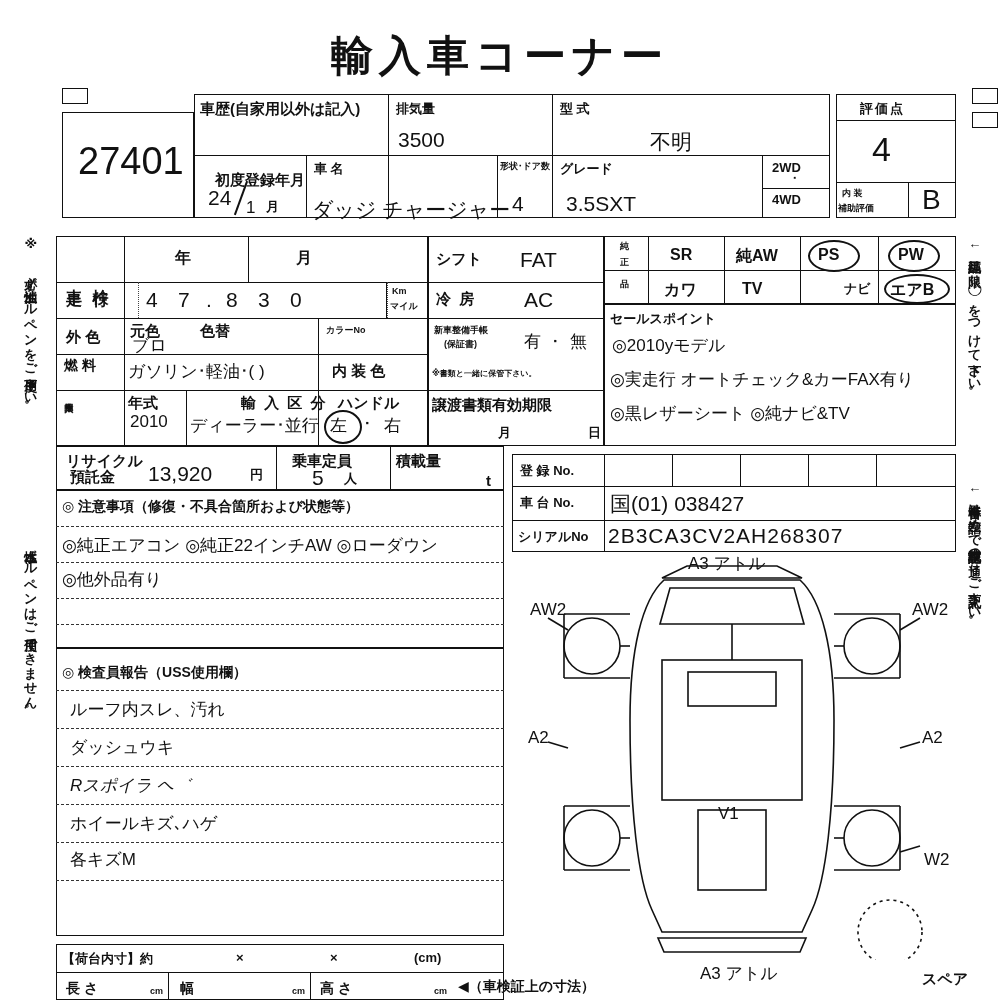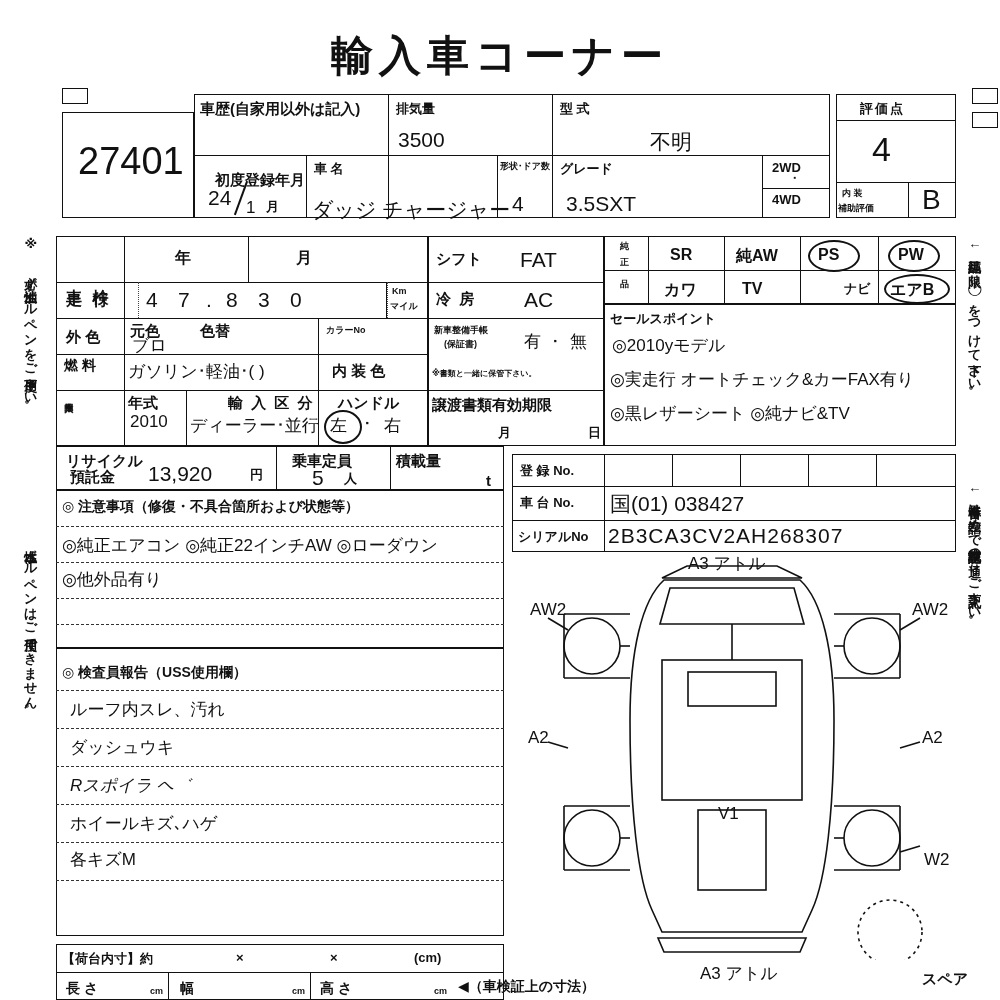--- a/index.html
+++ b/index.html
@@ -133,21 +133,21 @@
   <div class="lbl-xs" style="left:326px;top:324px;">カラーNo</div>
   <div class="hwv-s" style="left:132px;top:334px;">ブロ</div>
 
   <div class="lbl" style="left:64px;top:358px;font-size:14px;line-height:1;">燃 料</div>
   <div class="hwv-s" style="left:128px;top:360px;">ガソリン･軽油･(          )</div>
   <div class="lbl-sm" style="left:332px;top:362px;">内 装 色</div>
 
   <div class="lbl-xs" style="left:62px;top:396px;writing-mode:vertical-rl;text-orientation:upright;height:46px;">輸入車用</div>
   <div class="lbl-sm" style="left:128px;top:394px;">年式</div>
   <div class="hwv-s" style="left:130px;top:412px;">2010</div>
-  <div class="lbl-sm" style="left:208px;top:394px;letter-spacing:2px;padding-left:20px;">輸 入 区 分</div>
+  <div class="lbl-sm" style="left:221px;top:394px;letter-spacing:2px;padding-left:20px;">輸 入 区 分</div>
   <div class="hwv-s" style="left:190px;top:414px;">ディーラー･並行</div>
   <div class="lbl-sm" style="left:338px;top:394px;">ハンドル</div>
   <div class="hwv-s" style="left:330px;top:414px;">左</div>
   <div class="ellipse" style="left:324px;top:410px;width:34px;height:30px;"></div>
   <div class="lbl" style="left:364px;top:416px;">･</div>
   <div class="hwv-s" style="left:384px;top:414px;">右</div>
 
   <div class="bx" style="left:56px;top:446px;width:448px;height:44px;"></div>
   <div class="vline" style="left:276px;top:446px;height:44px;"></div>
   <div class="vline" style="left:390px;top:446px;height:44px;"></div>

